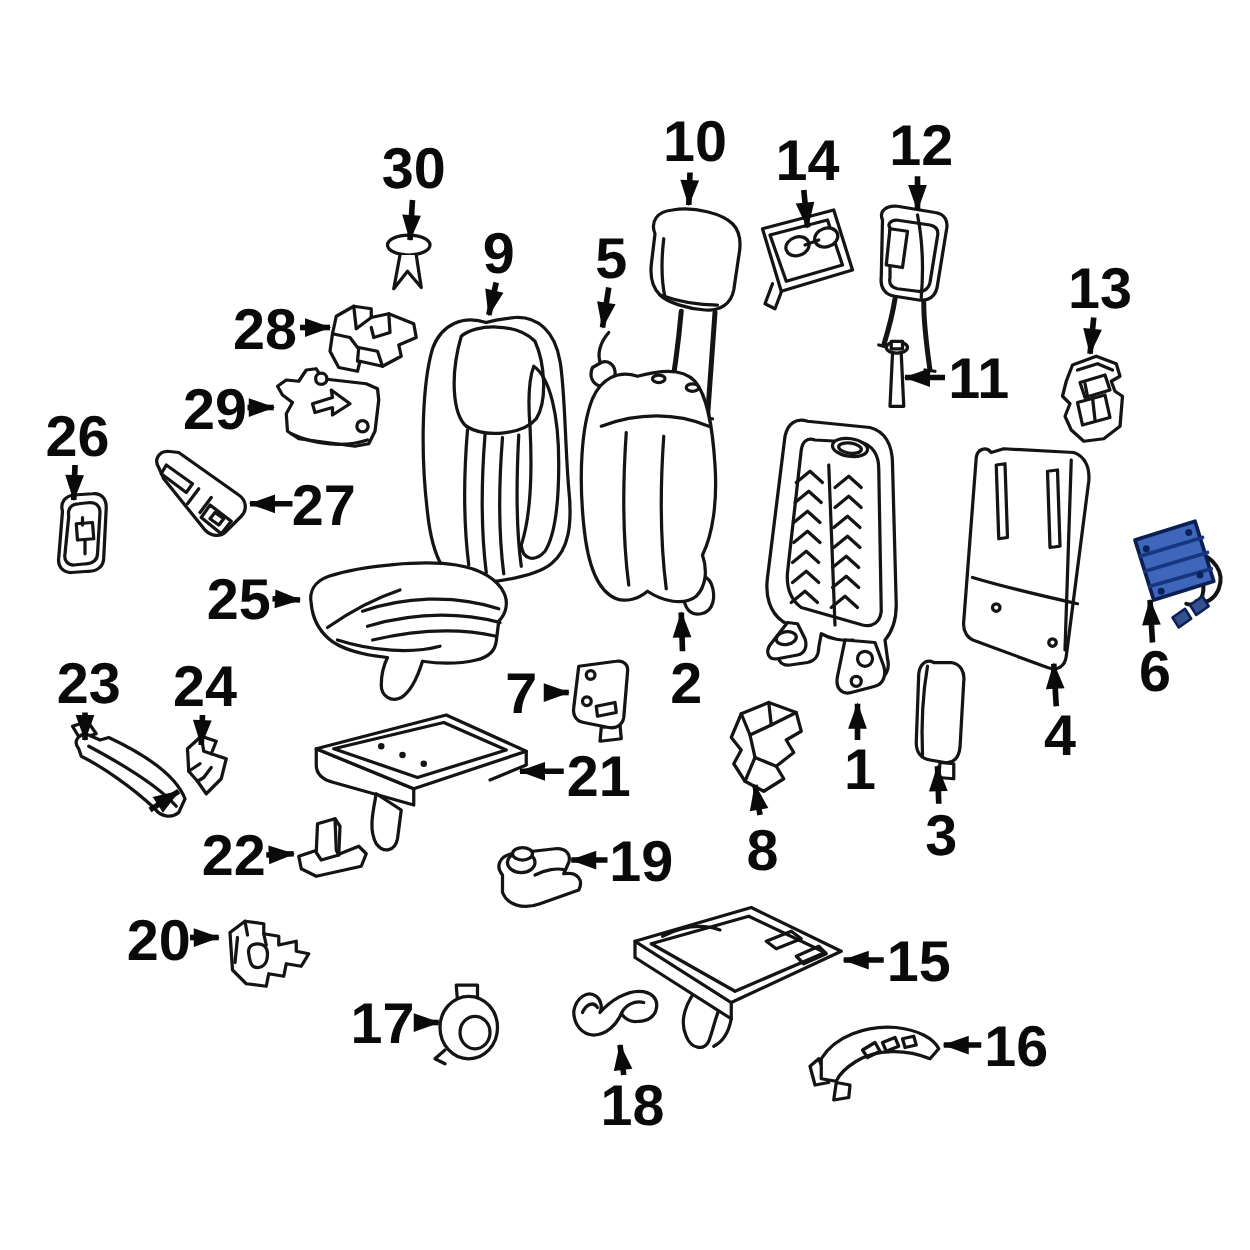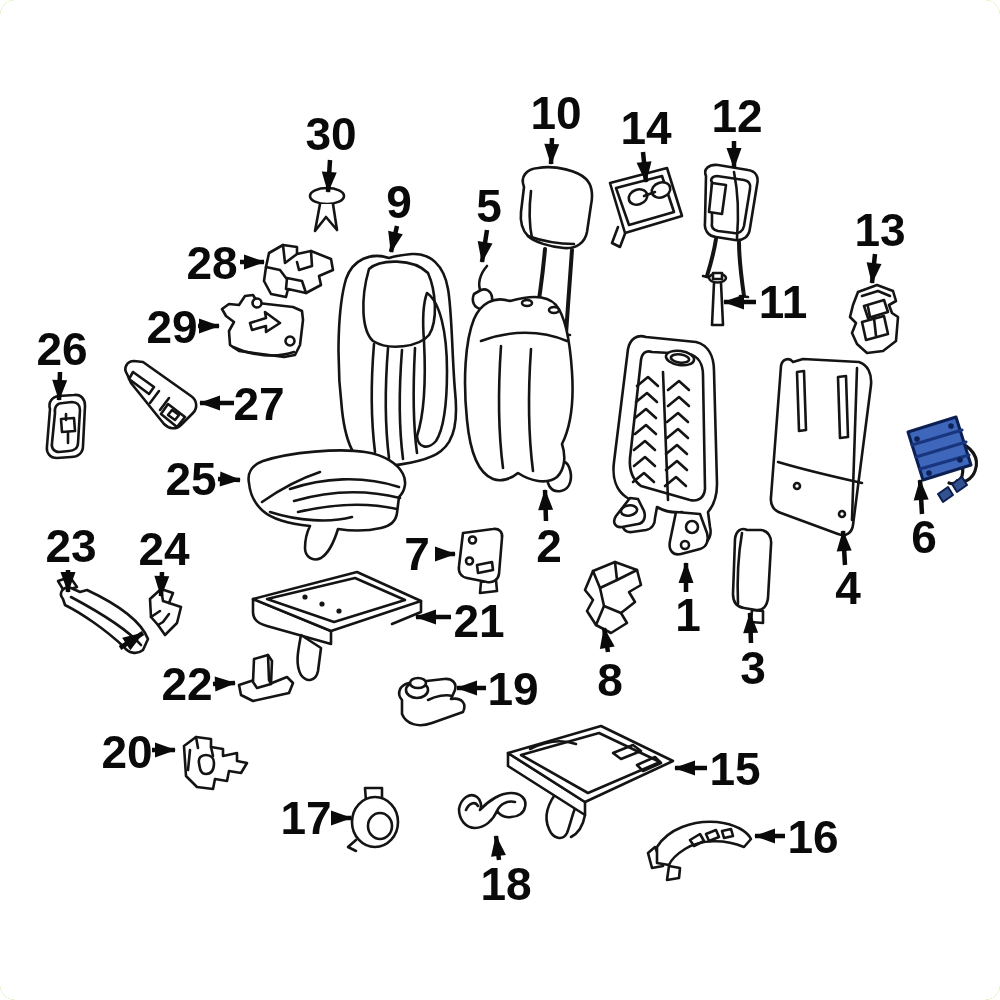--- a/index.html
+++ b/index.html
@@ -1,16 +1,16 @@
 <!DOCTYPE html>
 <html><head>
 <meta charset="utf-8">
 <style>
   html,body{margin:0;padding:0;background:#ffffff;}
-  .canvas{position:relative;width:1000px;height:1000px;background:#84cc16;overflow:hidden;border-radius:15px;}
+  .canvas{position:relative;width:1000px;height:1000px;background:#84cc16;overflow:hidden;}
   svg{display:block;width:1000px;height:1000px;}
   .callout-num{font-family:"Liberation Sans",sans-serif;font-weight:bold;fill:#0a0a0a;}
 </style>
 </head>
 <body>
 
 <div class="canvas">
   <svg id="diagram-svg" xmlns="http://www.w3.org/2000/svg" viewBox="0 0 1000 1000">
       <rect x="0" y="0" width="1000" height="1000" fill="#ffffff"></rect>
       <defs>

